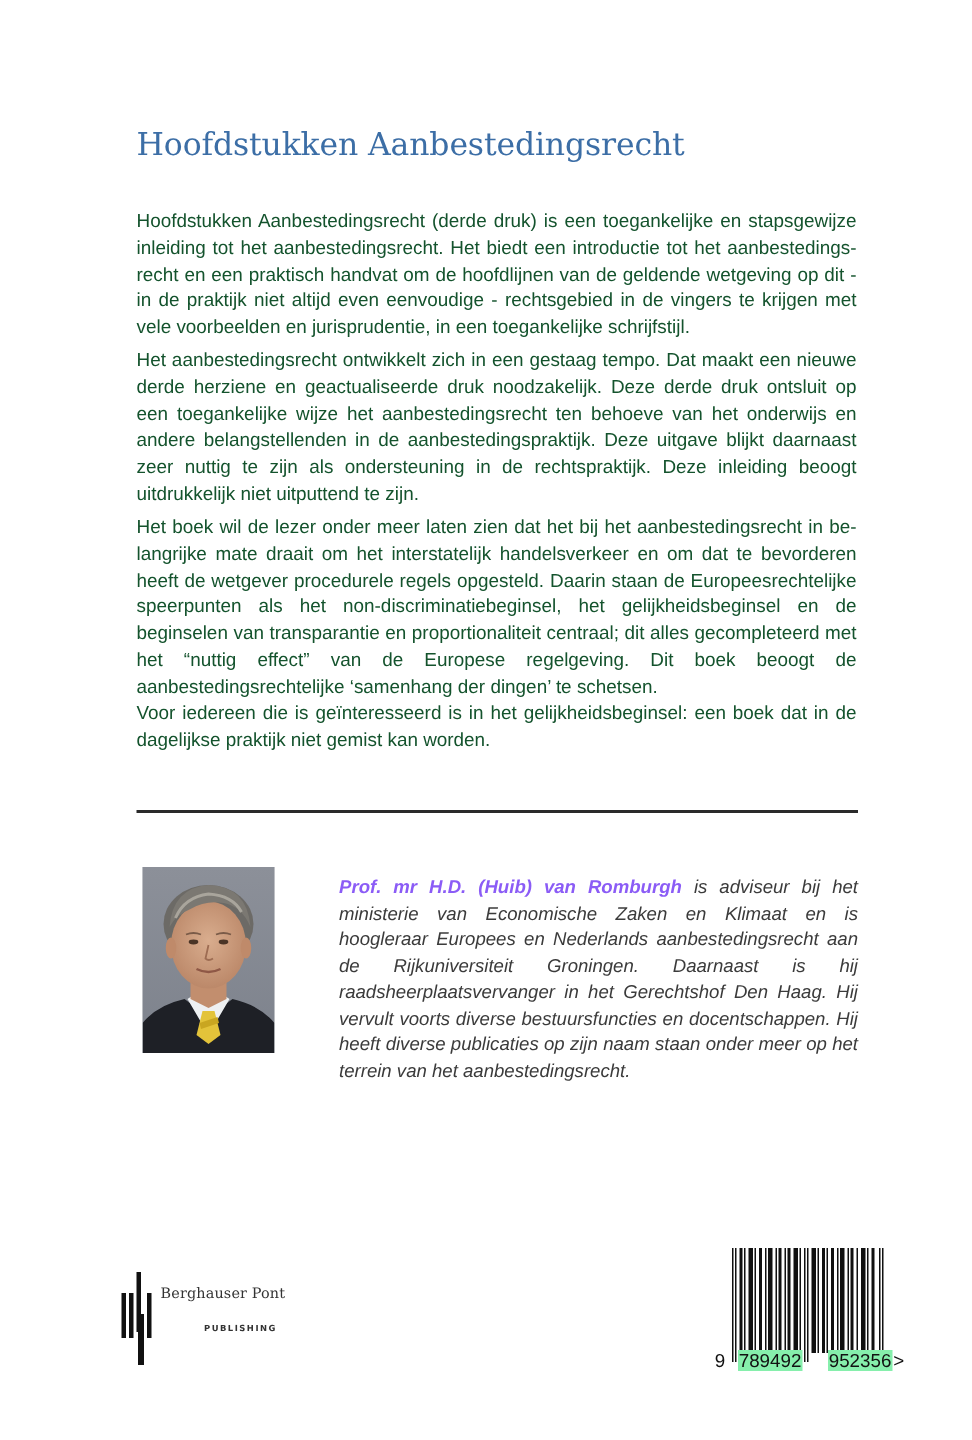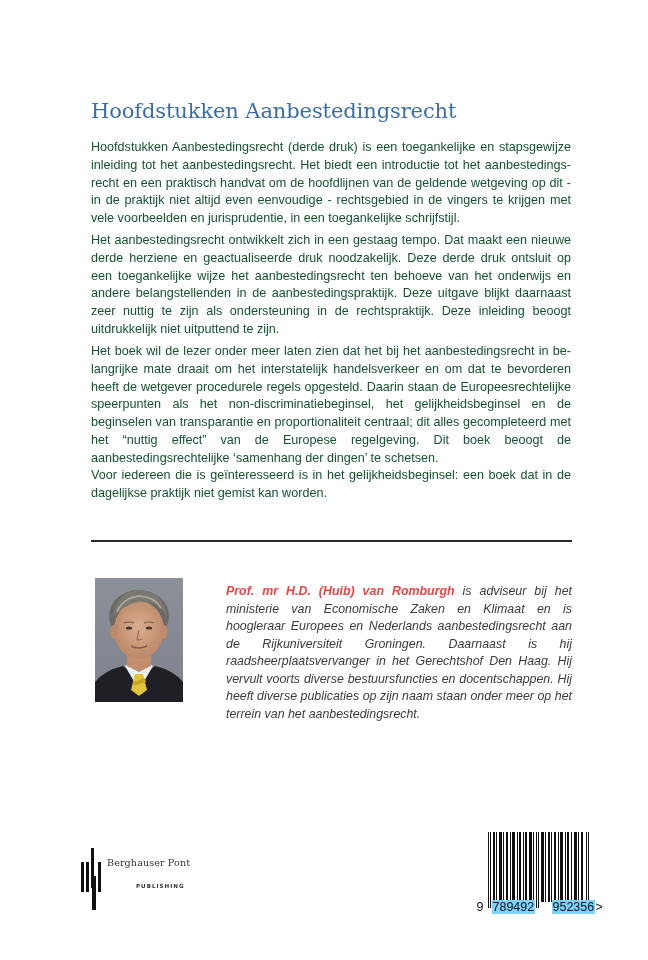--- a/index.html
+++ b/index.html
@@ -17,21 +17,21 @@
     }
     .page {
       position: absolute;
       left: 0; top: 0;
       width: 648px; height: 960px;
       background: #ffffff;
     }
     .title {
       position: absolute;
       left: 91px;
-      top: 99px;
+      top: 84px;
       margin: 0;
       font-family: "DejaVu Serif", "Liberation Serif", serif;
       font-weight: normal;
       font-size: 21px;
       letter-spacing: -0.1px;
       color: #3c6ea6;
       white-space: nowrap;
     }
     .body-text {
       position: absolute;
@@ -76,21 +76,21 @@
       width: 346px;
       font-size: 12.4px;
       line-height: 17.5px;
       font-style: italic;
       color: #3b3b3b;
       text-align: justify;
       text-align-last: left;
       margin: 0;
     }
     .bio .author-name {
-      color: #ef4444;
+      color: #8b5cf6;
       font-weight: bold;
     }
 
     .publisher {
       position: absolute;
       left: 80px;
       top: 848px;
       width: 130px;
       height: 62px;
     }
@@ -143,21 +143,21 @@
       top: 68px;
       height: 18px;
       font-family: "Liberation Sans", "DejaVu Sans", sans-serif;
       font-size: 12.5px;
       color: #111;
       white-space: nowrap;
     }
     .barcode .digits span {
       position: absolute;
       top: 0;
-      background: #7dd3fc;
+      background: #86efac;
       padding: 0 0.5px;
     }
     .barcode .d-lead { left: 2px; background: transparent !important; }
     .barcode .d-left { left: 18px; }
     .barcode .d-right { left: 64px; margin-left: 14px; }
     .barcode .d-arrow { left: 121px; background: transparent !important; }
   </style>
 </head>
 <body>
 

